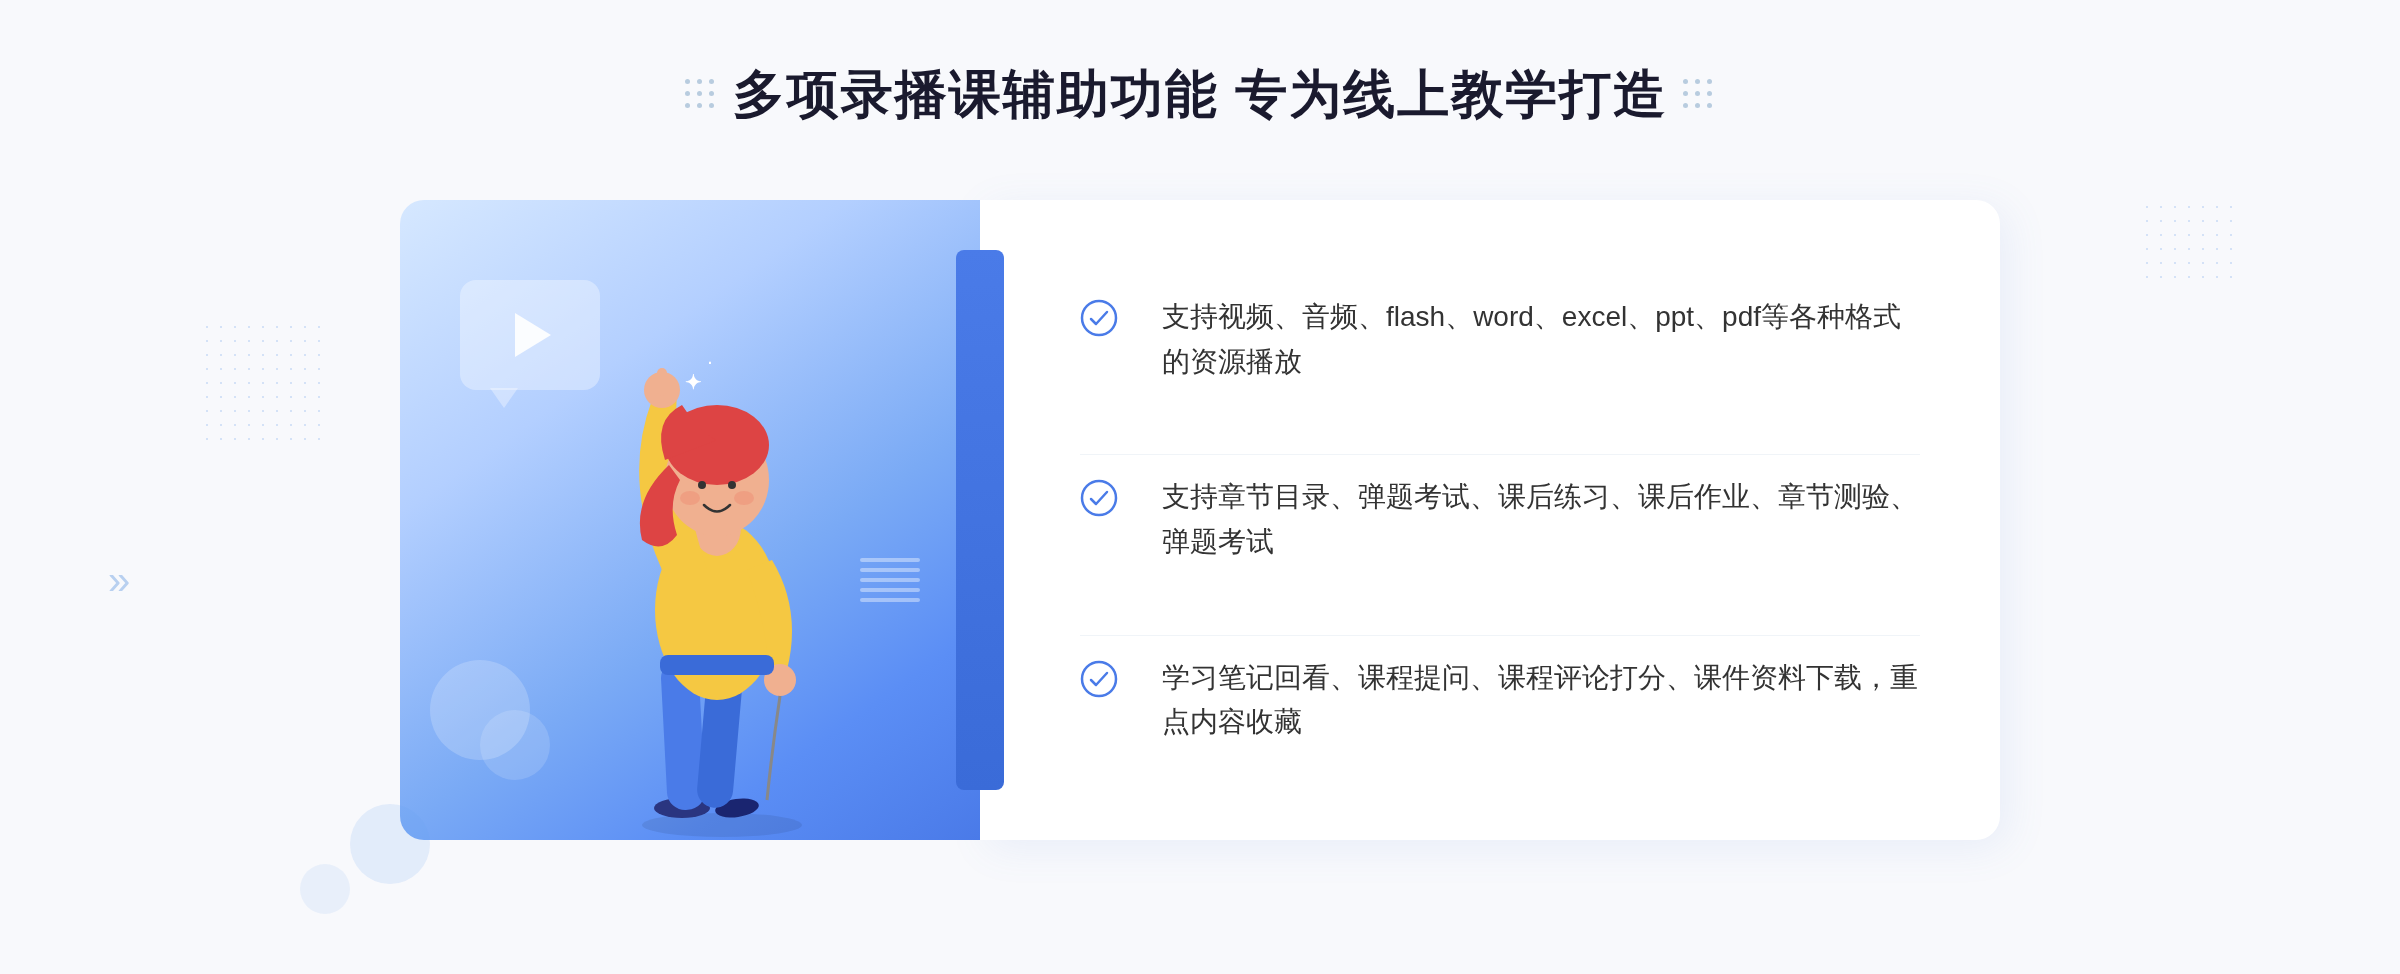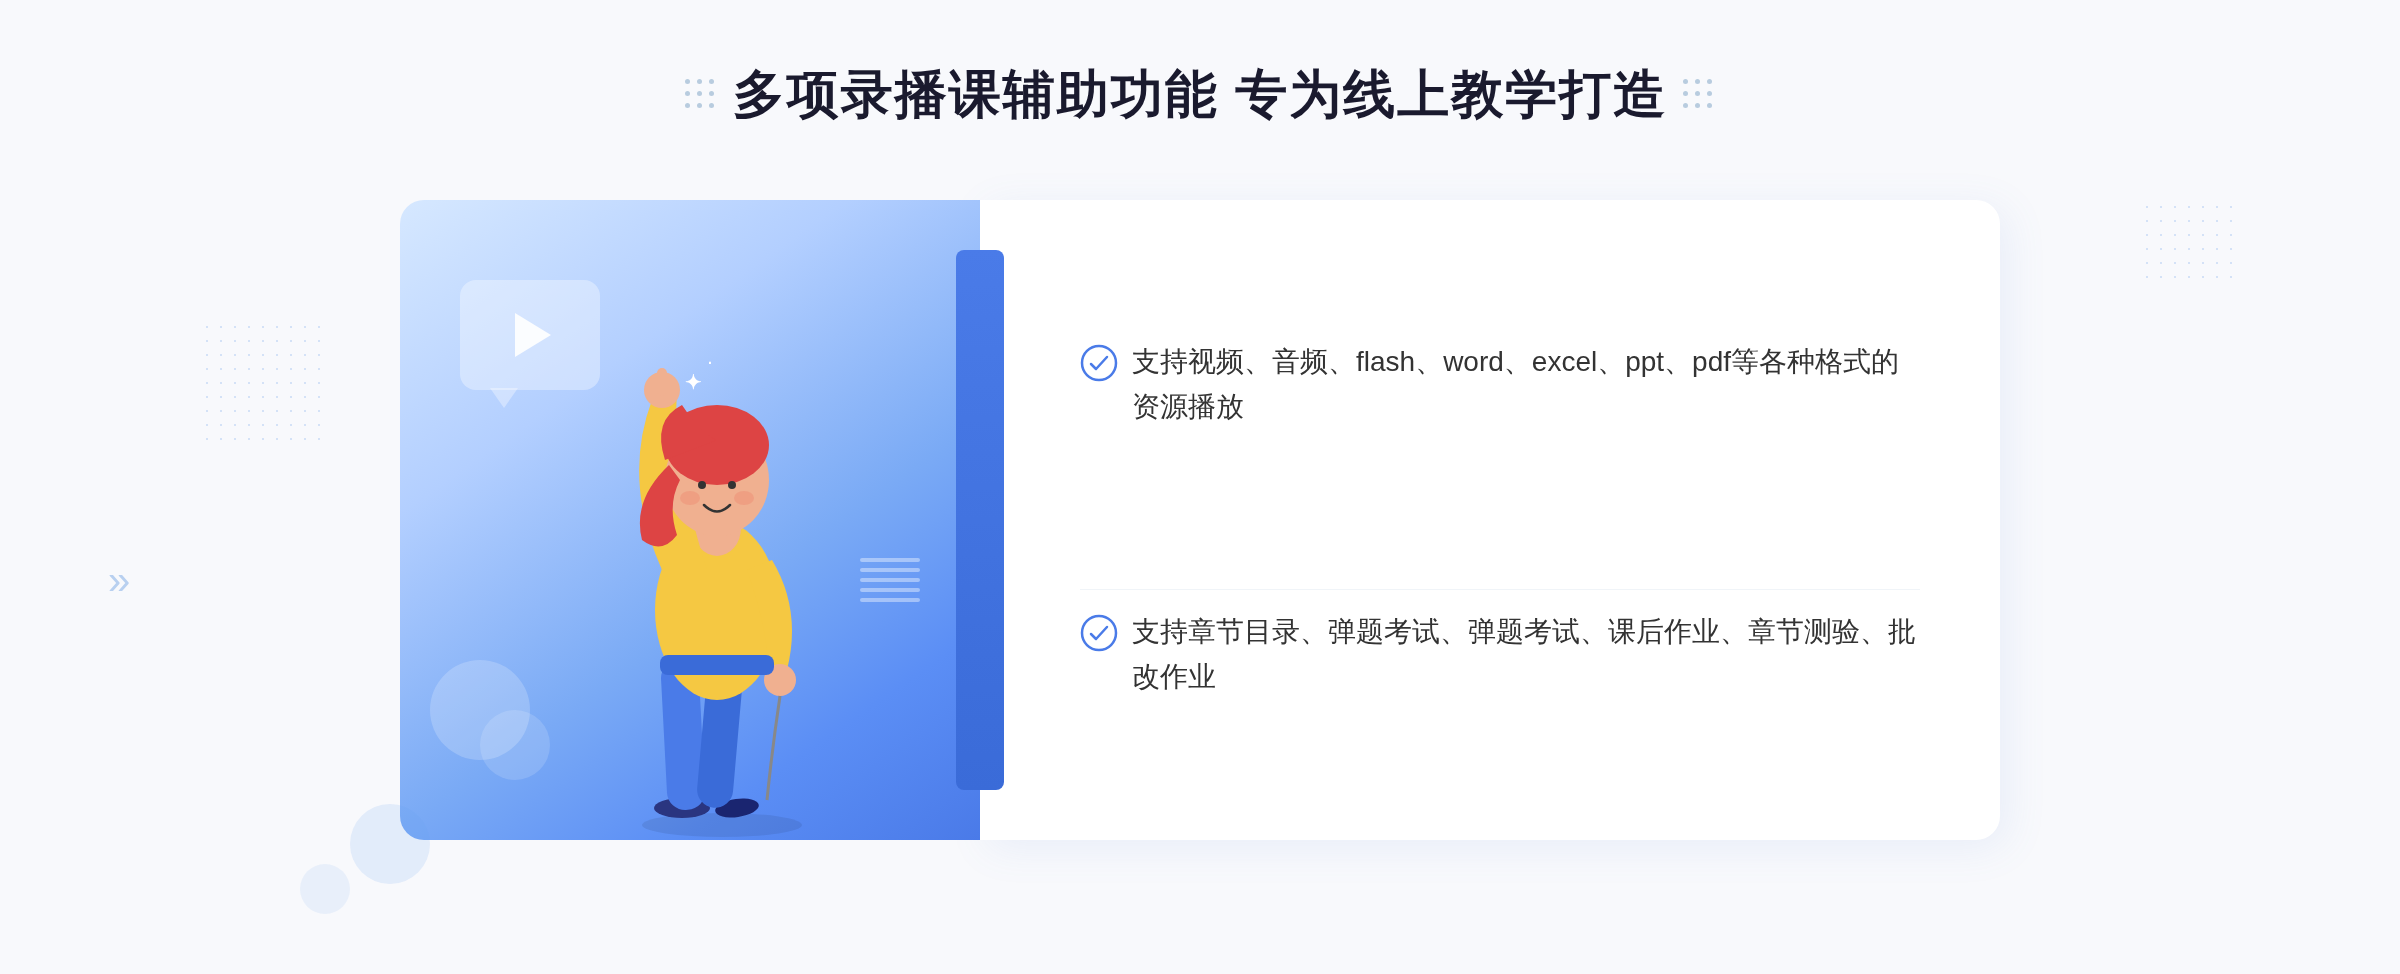--- a/index.html
+++ b/index.html
@@ -241,21 +241,21 @@
       padding: 50px 80px 50px 100px;
       display: flex;
       flex-direction: column;
       justify-content: space-around;
       box-shadow: 8px 8px 40px rgba(100,140,220,0.1);
     }
 
     .feature-item {
       display: flex;
       align-items: flex-start;
-      gap: 14px;
+      gap: 44px;
       padding: 20px 0;
     }
 
     .feature-item + .feature-item {
       border-top: 1px solid #f0f4f8;
     }
 
     .check-icon {
       width: 38px;
       height: 38px;
@@ -428,23 +428,30 @@
           <polyline points="11,20 16,25 27,13" fill="none" stroke="#4a7be8" stroke-width="2.5" stroke-linecap="round" stroke-linejoin="round"></polyline>
         </svg>
         <span class="feature-text">支持视频、音频、flash、word、excel、ppt、pdf等各种格式的资源播放</span>
       </div>
 
       <div class="feature-item">
         <svg class="check-icon" viewBox="0 0 38 38" xmlns="http://www.w3.org/2000/svg">
           <circle cx="19" cy="19" r="17" fill="none" stroke="#4a7be8" stroke-width="2.5"></circle>
           <polyline points="11,20 16,25 27,13" fill="none" stroke="#4a7be8" stroke-width="2.5" stroke-linecap="round" stroke-linejoin="round"></polyline>
         </svg>
-        <span class="feature-text">支持章节目录、弹题考试、弹题考试、课后作业、章节测验、批改作业</span>
-      </div>
-
+        <span class="feature-text">支持章节目录、弹题考试、课后练习、课后作业、章节测验、弹题考试</span>
+      </div>
+
+      <div class="feature-item">
+        <svg class="check-icon" viewBox="0 0 38 38" xmlns="http://www.w3.org/2000/svg">
+          <circle cx="19" cy="19" r="17" fill="none" stroke="#4a7be8" stroke-width="2.5"></circle>
+          <polyline points="11,20 16,25 27,13" fill="none" stroke="#4a7be8" stroke-width="2.5" stroke-linecap="round" stroke-linejoin="round"></polyline>
+        </svg>
+        <span class="feature-text">学习笔记回看、课程提问、课程评论打分、课件资料下载，重点内容收藏</span>
+      </div>
 
 
     </div>
 
   </div>
 
   <div class="deco-circle-bottom"></div>
   <div class="deco-circle-bottom-2"></div>
 
 </div>

